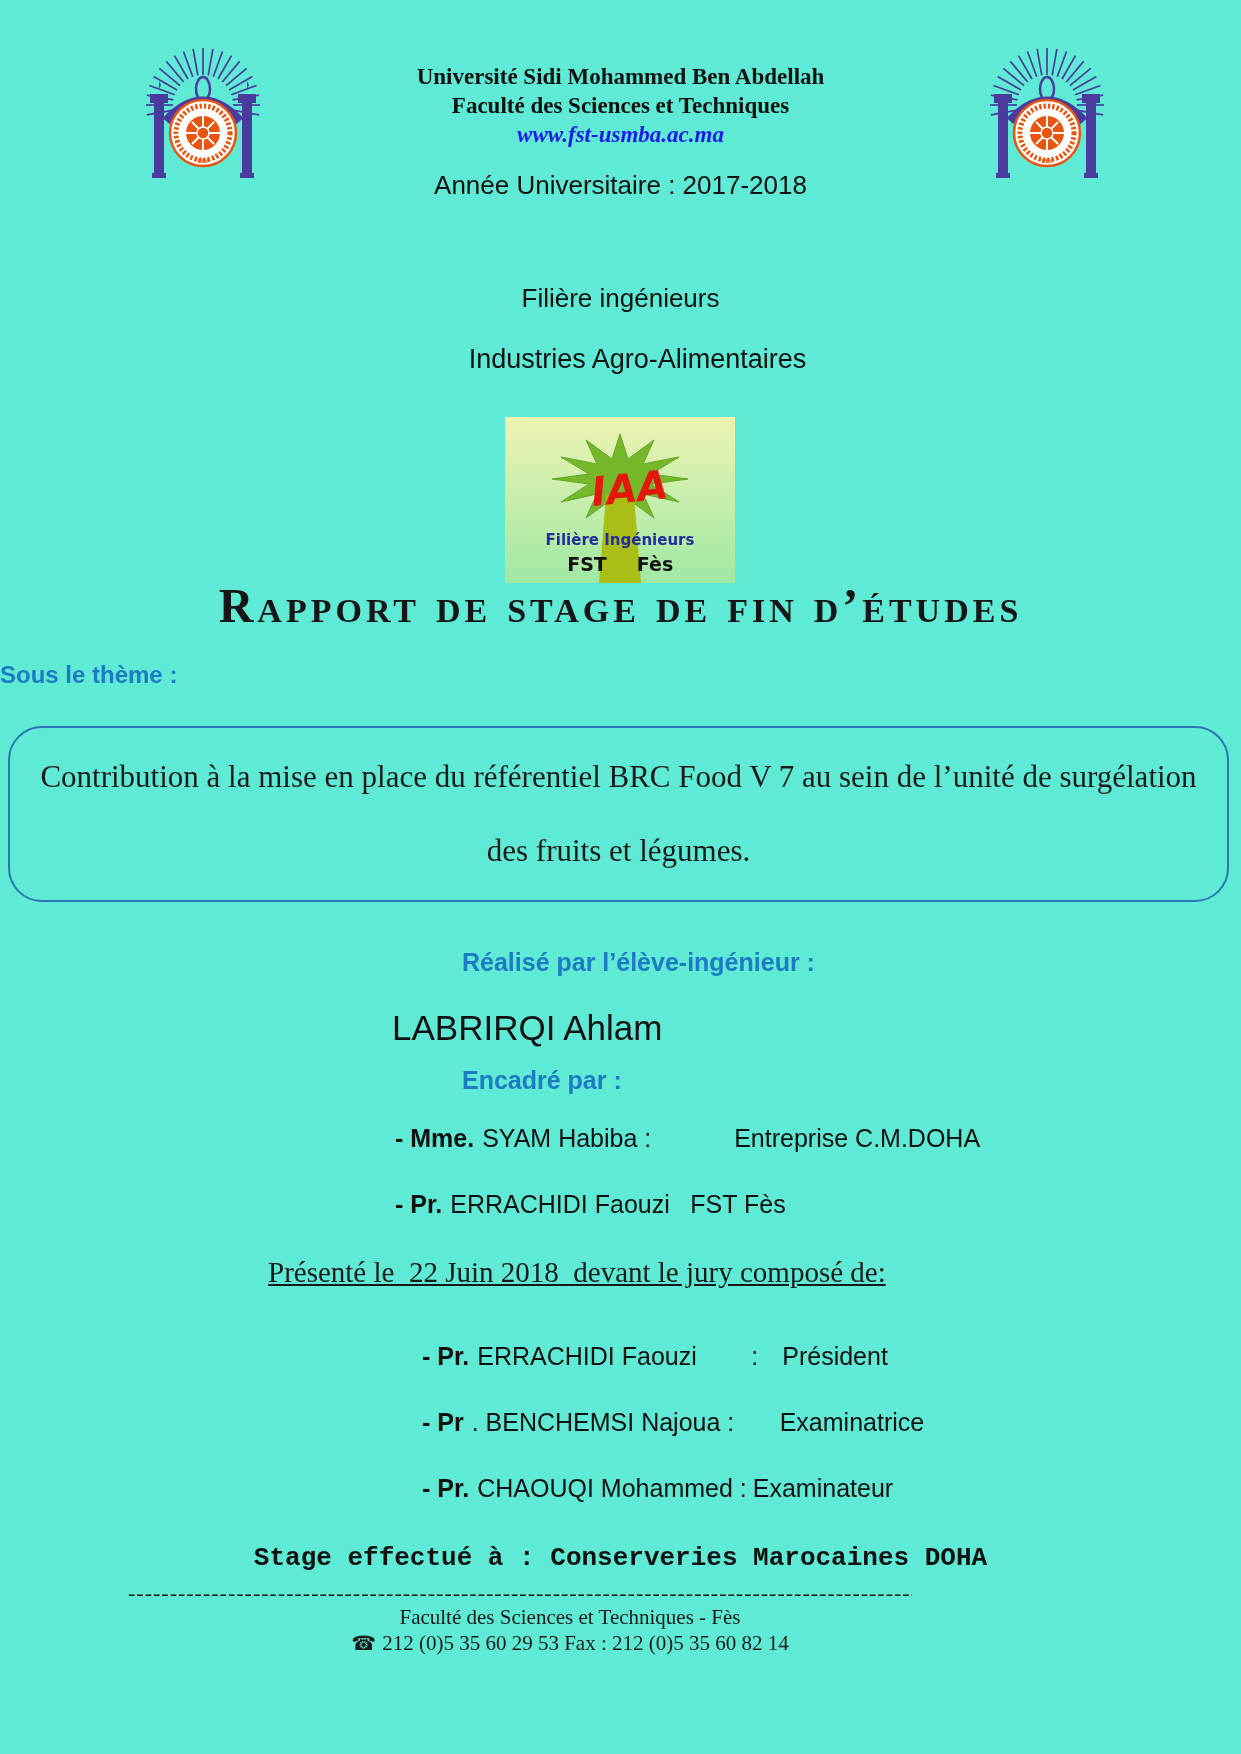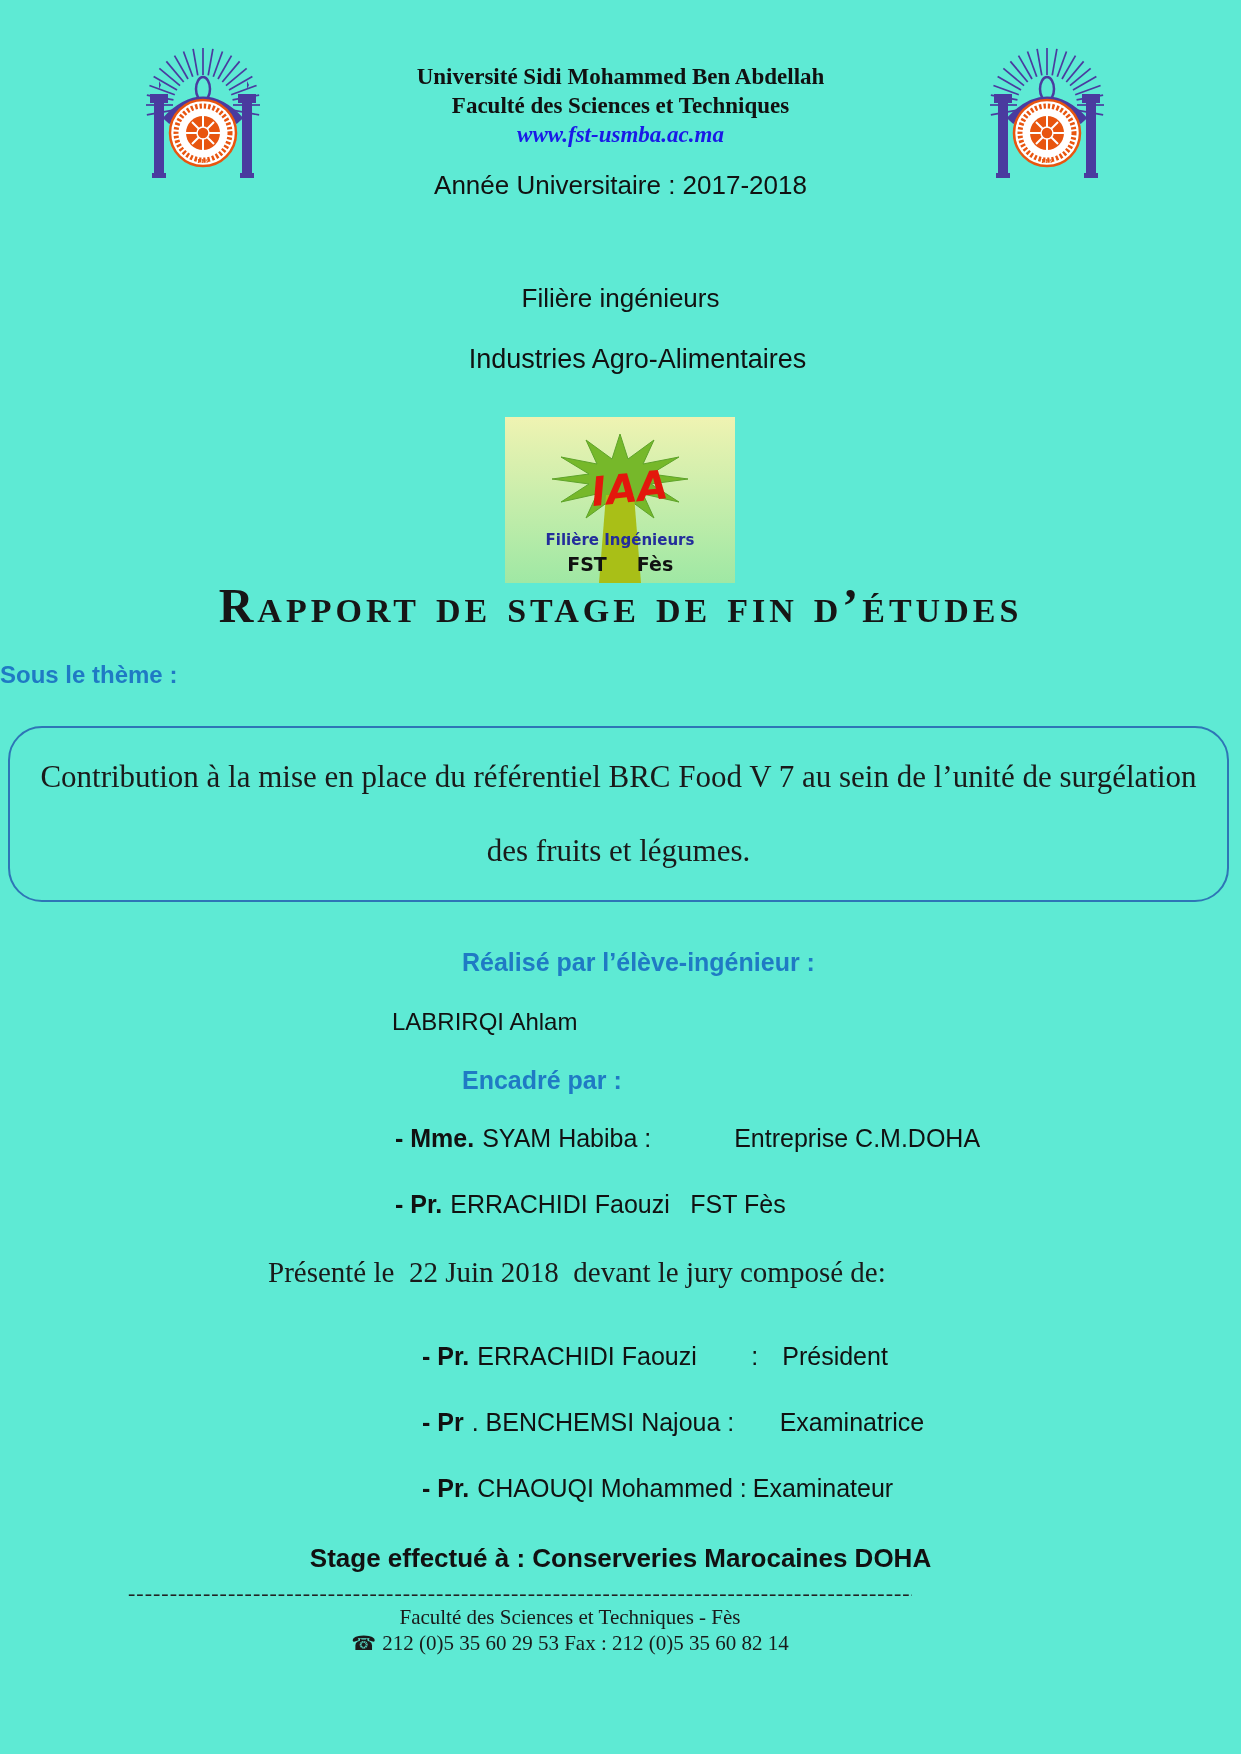--- a/index.html
+++ b/index.html
@@ -3,21 +3,21 @@
 <meta charset="utf-8">
 <style>
   html,body { margin:0; padding:0; background:#888; }
   .page {
     position:relative; width:1241px; height:1754px; margin:0 auto;
     background:#5eead4; overflow:hidden;
     font-family:"Liberation Sans", sans-serif; color:#111;
   }
   .abs { position:absolute; }
   .center { left:0; width:100%; text-align:center; }
-  .serif { font-family:"Liberation Serif", serif; }
+  .serif { font-family:"Liberation Serif", serif;text-decoration:underline; }
   .bold { font-weight:bold; }
 
   
   .logo { position:absolute; top:45px; width:126px; height:136px; }
   .logo.left  { left:140px; }
   .logo.right { left:984px; }
   .header-text { position:absolute; top:62px; left:0; width:100%; text-align:center;
                  font-family:"Liberation Serif", serif; font-weight:bold; font-size:23px; line-height:29px; }
   .header-text .web { color:var(--link_blue,#1A1AE6); font-style:italic; }
   .acad-year { top:170px; font-size:26px; }
@@ -32,41 +32,41 @@
 
   .blue-label { color:var(--accent_blue,#1F7AC4); font-weight:bold; transform-origin:left center; }
   .sous-theme { top:661px; left:0; width:100%; text-align:left; font-size:24px; }
 
   .theme-box { top:726px; left:8px; width:1221px; height:176px; box-sizing:border-box;
                border:2px solid var(--box_border,#2E75B6); border-radius:34px;
                font-family:"Liberation Serif", serif; font-size:31px; color:#1a1a1a;
                text-align:center; padding:12px 30px 16px 30px; line-height:74px; }
 
   .realise { top:948px; left:462px; font-size:25px; }
-  .author  { top:1008px; left:392px; font-size:24px; }
+  .author  { top:1008px; left:392px; font-size:35px; }
   .encadre { top:1066px; left:462px; font-size:25px; }
 
   .sup-rows { top:1124px; left:395px; font-size:25px; }
   .sup-row { display:flex; height:66px; align-items:flex-start; white-space:pre; }
   .sup-row .name { margin-left:8px; }
   .sup-row:nth-child(1) .name { width:192px; }
   .sup-row:nth-child(2) .name { width:180px; }
   .sup-row .sep { width:60px; text-align:center; }
 
   .presente { top:1256px; left:268px; font-size:29px; white-space:pre; color:#1a1a1a; }
 
   .jury-rows { top:1342px; left:422px; font-size:25px; }
   .jury-row { display:flex; height:66px; align-items:flex-start; white-space:pre; }
   .jury-row .name { margin-left:8px; }
   .jury-row:nth-child(1) .name { width:250px; }
   .jury-row:nth-child(1) .sep  { width:55px; text-align:center; }
   .jury-row:nth-child(2) .name { width:308px; }
   .jury-row:nth-child(3) .name { margin-right:6px; }
 
-  .stage { top:1543px; font-family:Liberation Sans, sans-serif; font-weight:bold; font-size:26px; }
+  .stage { top:1543px; font-family:Liberation Mono, monospace; font-weight:bold; font-size:26px; }
 
   .dashes { top:1580px; left:128px; width:784px; overflow:hidden; white-space:nowrap;
             font-family:"Liberation Serif", serif; font-size:22px; letter-spacing:1px; color:#222; }
 
   .footer { top:1604px; left:0; width:1140px; text-align:center;
             font-family:"Liberation Serif", serif; font-size:21px; line-height:26px; color:#1a1a1a; }
   .footer .icon { display:inline-block; margin-right:6px; font-size:20px; }
 </style>
 </head>
 <body>

